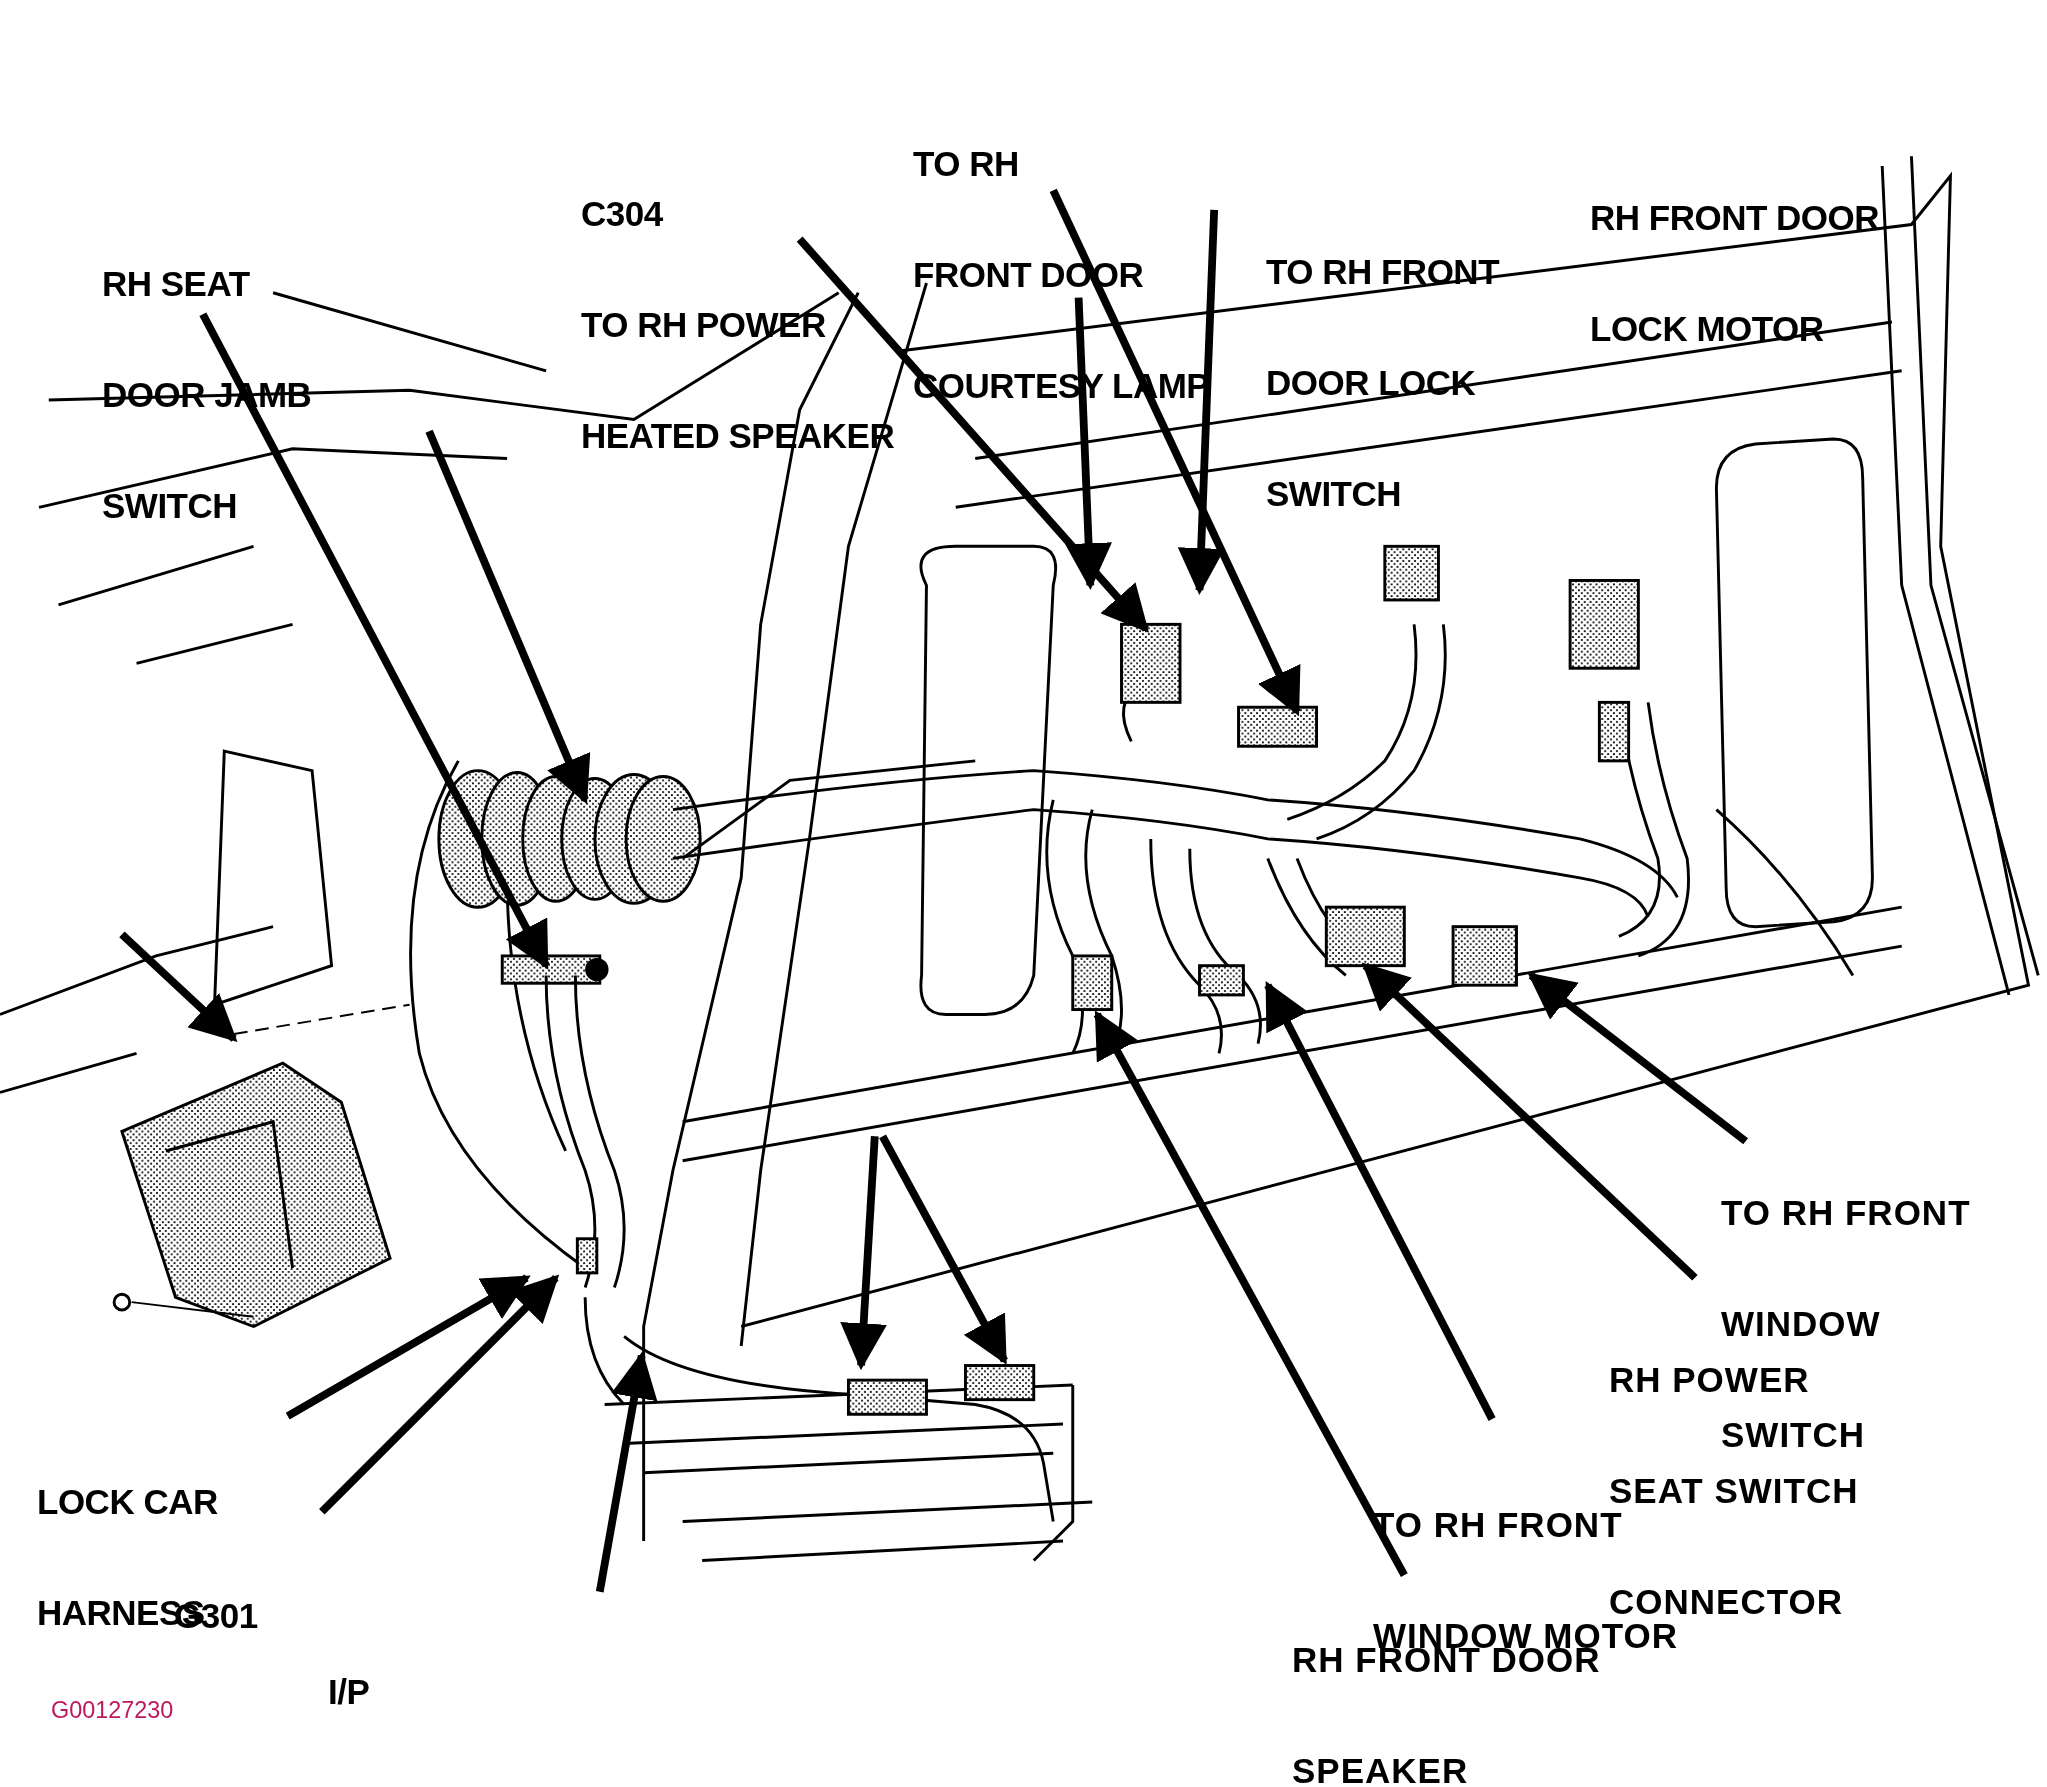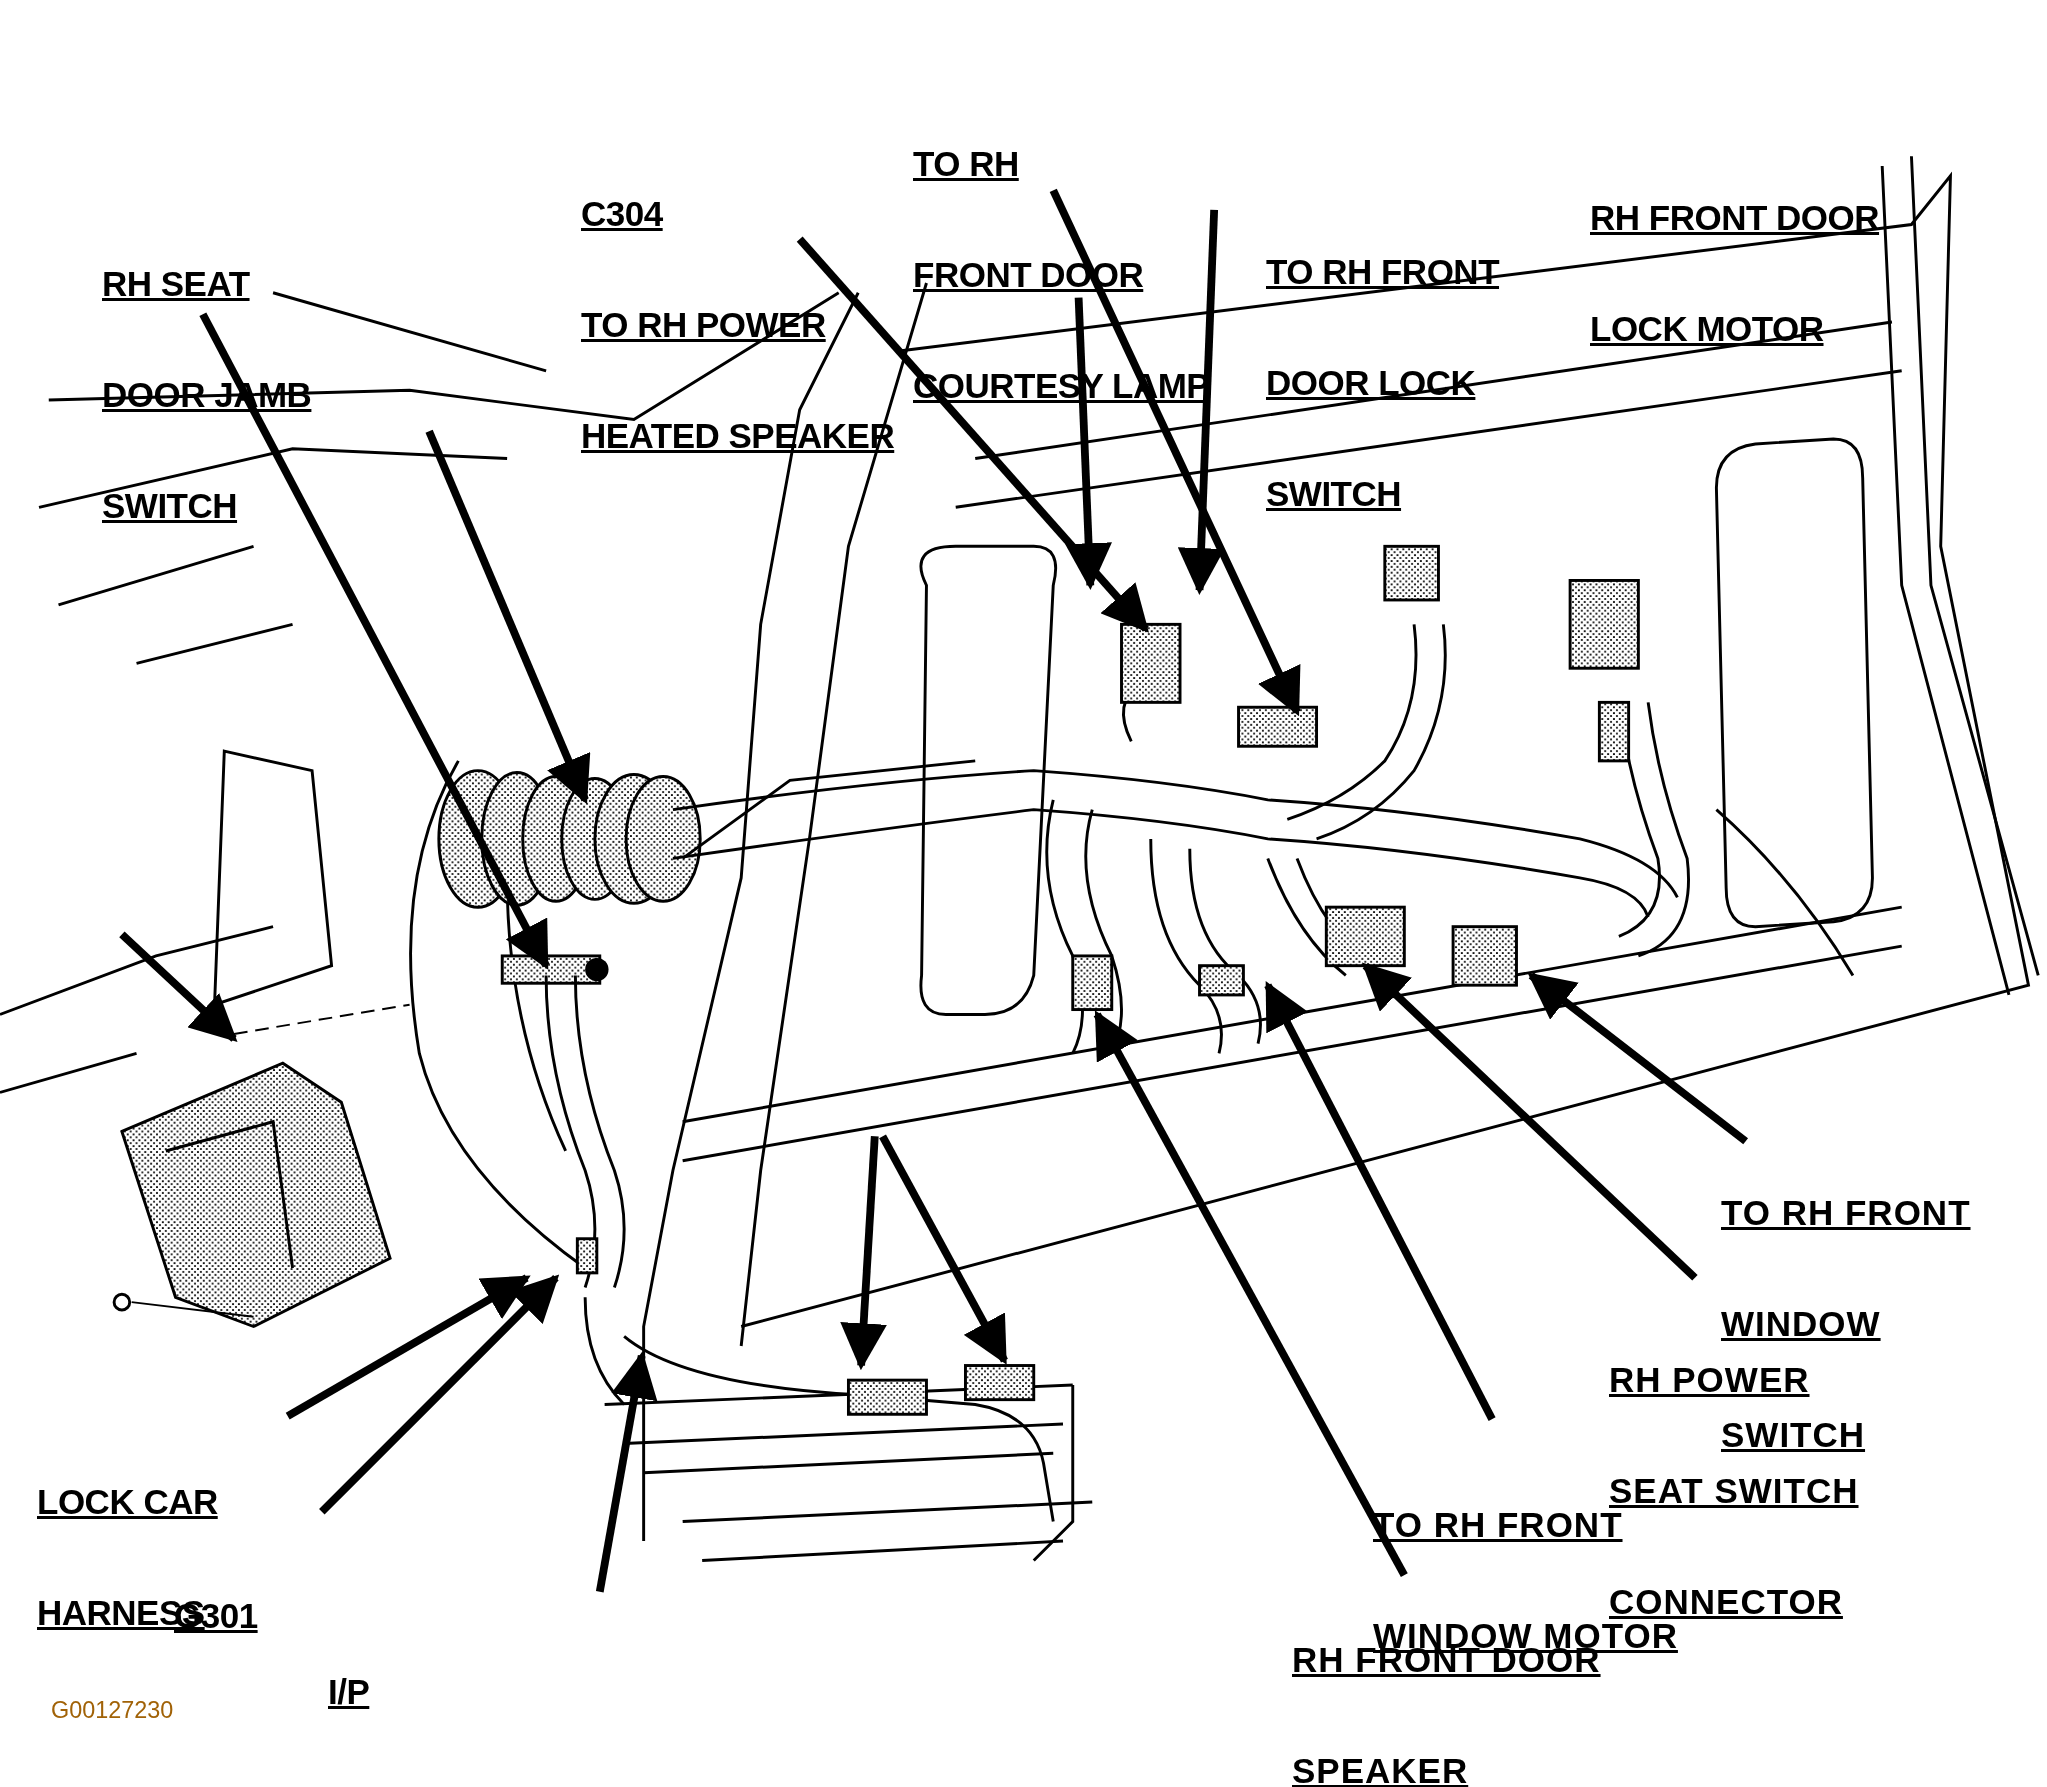--- a/index.html
+++ b/index.html
@@ -1,22 +1,22 @@
 <!DOCTYPE html>
 <html><head>
 <meta charset="utf-8">
 <style>
   html,body{margin:0;padding:0;background:#fff;}
   #stage{position:relative;width:2047px;height:1788px;background:#fff;overflow:hidden;
     font-family:"Liberation Sans","DejaVu Sans",sans-serif;}
   svg#art{position:absolute;left:0;top:0;}
   .lbl{position:absolute;font-family:"Liberation Sans",sans-serif;font-weight:bold;
     font-size:35px;line-height:37px;color:#000;white-space:pre;letter-spacing:-0.5px;}
-  .lbl div{white-space:nowrap;text-decoration:underline;}
-  .fig{position:absolute;left:51px;top:1697px;font-family:"Liberation Sans",sans-serif;font-size:23.4px;color:#a16207;}
+  .lbl div{white-space:nowrap;}
+  .fig{position:absolute;left:51px;top:1697px;font-family:"Liberation Sans",sans-serif;font-size:23.4px;color:#be185d;}
 </style>
 </head>
 <body>
 
 <div id="stage">
   <svg id="art" width="2047" height="1788" viewBox="0 0 2099 1833">
     <defs>
       <pattern id="dots" width="6" height="6" patternUnits="userSpaceOnUse">
         <rect width="6" height="6" fill="#fff"></rect>
         <circle cx="2" cy="2" r="1.1" fill="#000"></circle>

